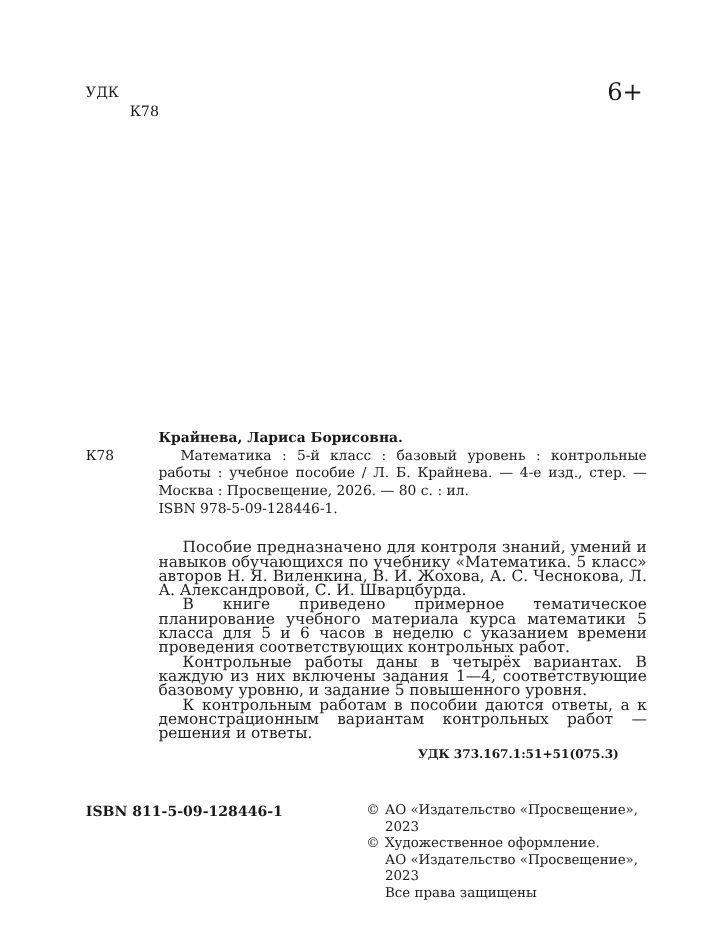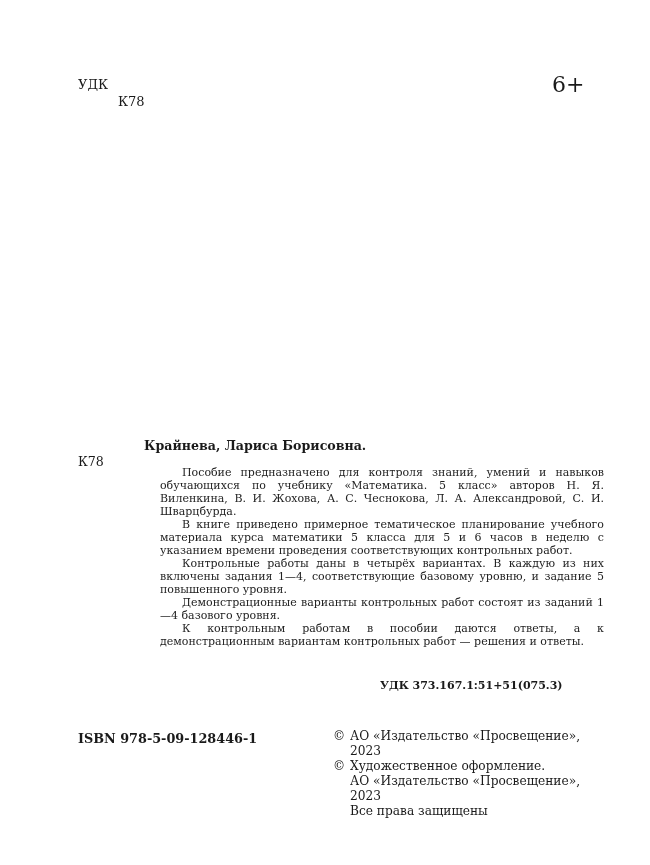--- a/index.html
+++ b/index.html
@@ -6,27 +6,27 @@
     body {
       width: 650px; height: 865px; background: #ffffff; position: relative;
       font-family: "DejaVu Serif", "Liberation Serif", serif; color: #1a1a1a;
       overflow: hidden;
     }
     .abs { position: absolute; }
     .top-codes { left: 78px; top: 76px; font-size: 13px; line-height: 17px; }
     .top-codes .row { display: flex; }
     .top-codes .lbl { width: 40px; }
     .age { left: 552px; top: 72px; font-size: 22px; }
-    .biblio { left: 78px; top: 390px; width: 510px; font-size: 12.6px; line-height: 16px; margin-top: 48px; }
+    .biblio { left: 78px; top: 390px; width: 510px; font-size: 12.6px; line-height: 16px; }
     .biblio .author { font-weight: bold; padding-left: 66px; }
     .biblio .entry { display: flex; }
     .biblio .code { width: 66px; flex: none; }
     .biblio .body { flex: 1; text-align: justify; }
     .biblio .ind { text-indent: 20px; }
-    .annot { left: 144px; top: 466px; width: 444px; font-size: 11px; line-height: 13px; text-align: justify; color: #222; margin-left: 16px; }
+    .annot { left: 144px; top: 492px; width: 444px; font-size: 14px; line-height: 13px; text-align: justify; color: #222; }
     .annot p { margin: 0; text-indent: 22px; }
     .bottom-codes { left: 380px; top: 679px; width: 208px; font-size: 11px; line-height: 13px; font-weight: bold; }
     .isbn-bottom { left: 78px; top: 731px; font-size: 12.8px; font-weight: bold; }
     .copyright { left: 333px; top: 729px; width: 260px; font-size: 12.2px; line-height: 15px; }
     .copyright .line { display: flex; }
     .copyright .sym { width: 17px; flex: none; }
   </style>
 </head>
 <body>
 
@@ -39,36 +39,39 @@
     <span>К78</span>
   </div>
 </div>
 
 <div class="abs age">6+</div>
 
 <div class="abs biblio">
   <div class="author">Крайнева, Лариса Борисовна.</div>
   <div class="entry">
     <span class="code">К78</span>
+    <div class="body">
+      <div class="ind">Математика : 5-й класс : базовый уровень : контрольные работы : учебное пособие / Л. Б. Крайнева. — 4-е изд., стер. — Москва : Просвещение, 2026. — 80 с. : ил.</div>
+      <div>ISBN 978-5-09-128446-1.</div>
+    </div>
   </div>
 </div>
 
 <div class="abs annot">
   <p>Пособие предназначено для контроля знаний, умений и навыков обучающихся по учебнику «Математика. 5 класс» авторов Н. Я. Виленкина, В. И. Жохова, А. С. Чеснокова, Л. А. Александровой, С. И. Шварцбурда.</p>
   <p>В книге приведено примерное тематическое планирование учебного материала курса математики 5 класса для 5 и 6 часов в неделю с указанием времени проведения соответствующих контрольных работ.</p>
   <p>Контрольные работы даны в четырёх вариантах. В каждую из них включены задания 1—4, соответствующие базовому уровню, и задание 5 повышенного уровня.</p>
-  <p>Демонстрационные варианты контрольных работ состоят из заданий 1—4 базового уровня.</p>
   <p>К контрольным работам в пособии даются ответы, а к демонстрационным вариантам контрольных работ — решения и ответы.</p>
 </div>
 
 <div class="abs bottom-codes">
   <div>УДК 373.167.1:51+51(075.3)</div>
 </div>
 
-<div class="abs isbn-bottom">ISBN 978-5-09-128446-1</div>
+<div class="abs isbn-bottom">ISBN 811-5-09-128446-1</div>
 
 <div class="abs copyright">
   <div class="line">
     <span class="sym">©</span>
     <span>АО «Издательство «Просвещение», 2023</span>
   </div>
   <div class="line">
     <span class="sym">©</span>
     <span>Художественное оформление.</span>
   </div>

